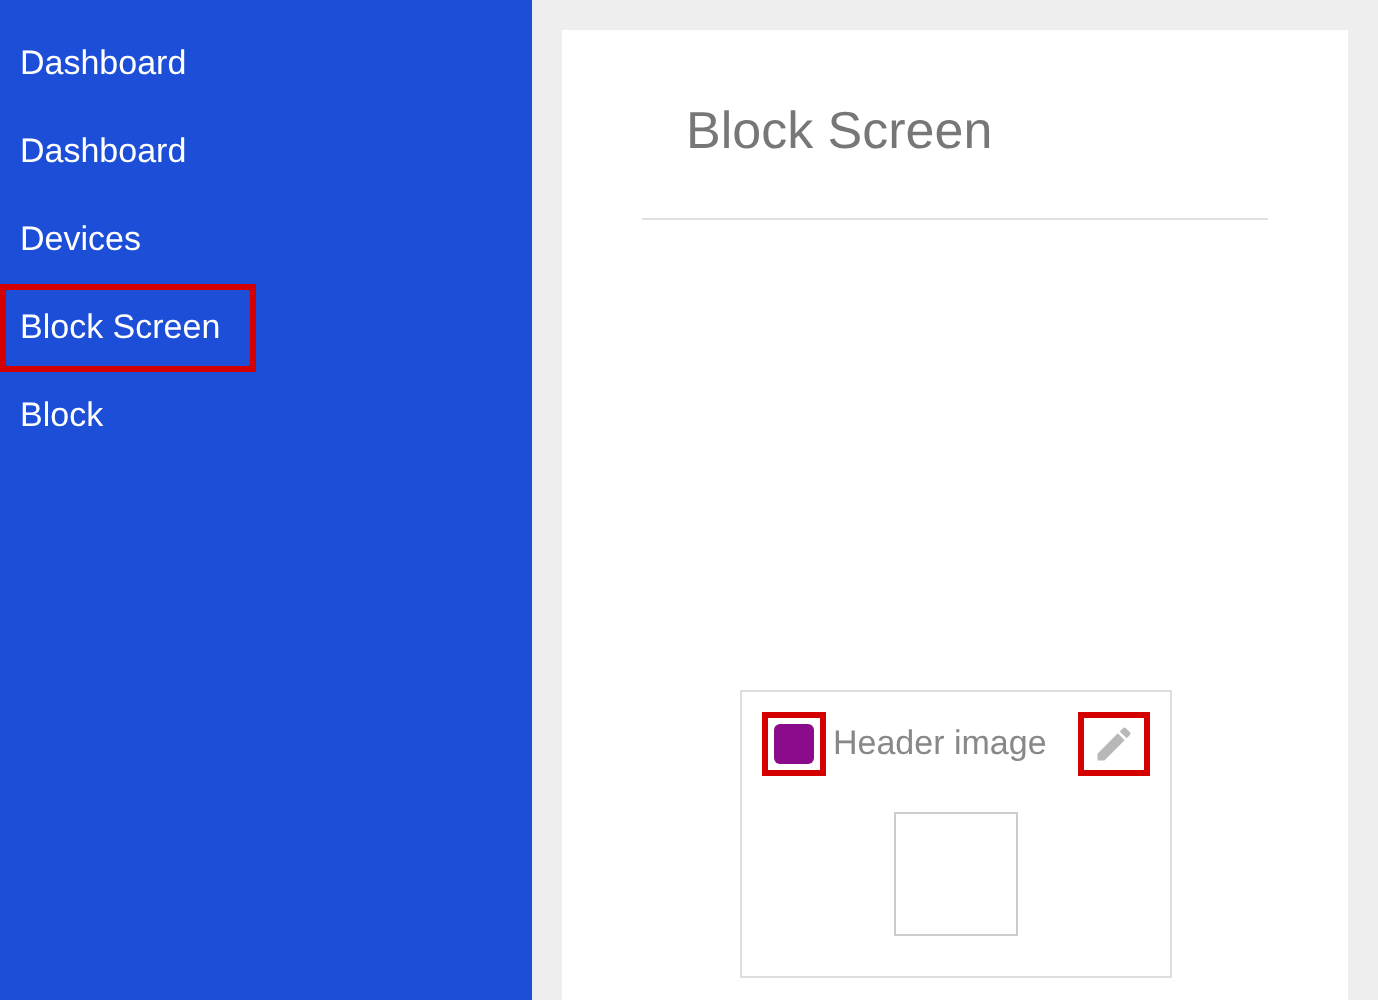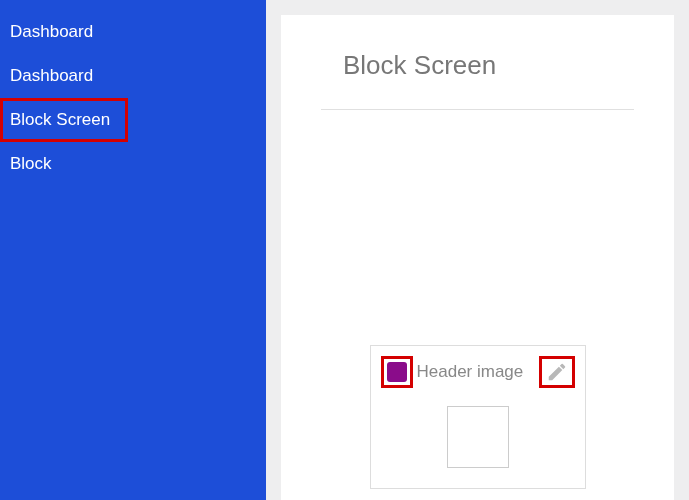--- a/index.html
+++ b/index.html
@@ -105,20 +105,21 @@
       border: 1px solid #ccc;
       margin: 0 auto 10px auto;
     }
   </style>
 </head>
 <body>
 
 <div class="sidebar">
   <div class="sidebar-item">Dashboard</div>
   <div class="sidebar-item">Dashboard</div>
+  <div class="sidebar-item">Devices</div>
   <div class="sidebar-item highlighted">Block Screen</div>
   <div class="sidebar-item">Block</div>
 </div>
 
 <div class="main">
   <div class="content-card">
     <h1 class="page-title">Block Screen</h1>
     <hr class="divider">
     <div class="panel">
       <div class="panel-header">

